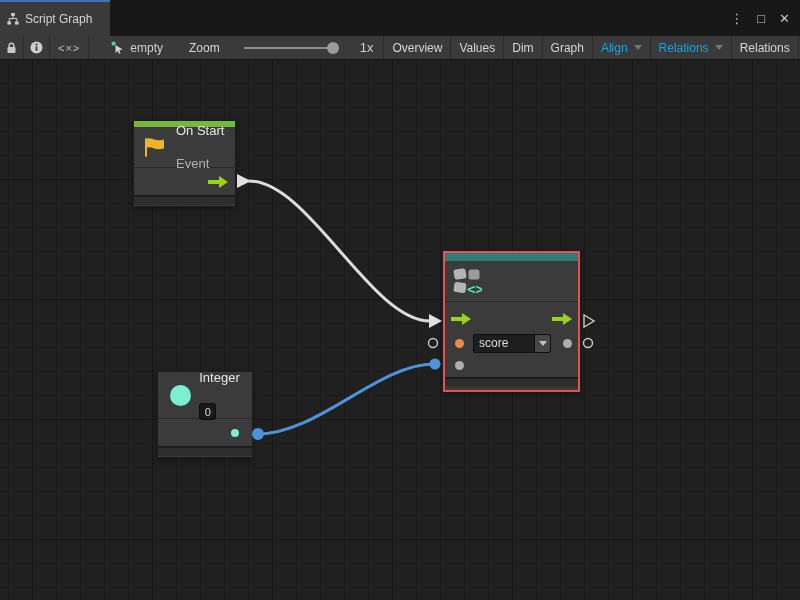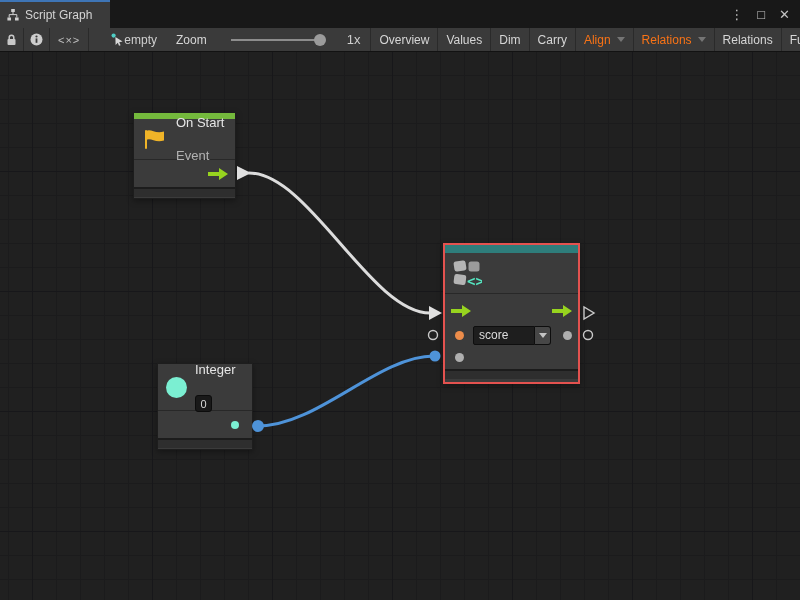--- a/index.html
+++ b/index.html
@@ -1,41 +1,41 @@
 <!DOCTYPE html>
 <html><head>
 <meta charset="utf-8">
 <style>
   html,body{margin:0;padding:0;background:#202020;width:800px;height:600px;overflow:hidden;
     font-family:"Liberation Sans",sans-serif;-webkit-font-smoothing:antialiased;}
   .window{width:800px;height:600px;position:relative;}
 
   
-  .titlebar{height:28px;background:#181818;display:flex;align-items:stretch;}
+  .titlebar{height:36px;background:#181818;display:flex;align-items:stretch;}
   .tab{width:110px;box-sizing:border-box;background:#3a3a3a;border-top:2px solid #3E75B6;
     display:flex;align-items:center;gap:6px;padding-left:7px;color:#d4d4d4;font-size:12px;}
   .win-controls{margin-left:auto;display:flex;align-items:center;gap:14px;padding-right:10px;
     color:#c4c4c4;font-size:13px;line-height:1;}
   .win-controls span{cursor:default;}
 
   
   .toolbar{height:24px;box-sizing:border-box;background:#3a3a3a;border-bottom:1px solid #121212;
     display:flex;align-items:stretch;font-size:12px;color:#d6d6d6;}
   .tbtn{display:flex;align-items:center;justify-content:center;padding:0 8px;
     border-right:1px solid #2a2a2a;white-space:nowrap;}
   .tbtn.icon-only{padding:0 6px;}
   .tbtn.wide{width:58px;color:#c0c0c0;font-size:11px;letter-spacing:1px;}
   .rgroup{margin-left:auto;display:flex;align-items:stretch;}
   .rgroup .tbtn{border-right:none;border-left:1px solid #2a2a2a;}
-  .tbtn.disabled{color:#f97316;}
+  .tbtn.disabled{color:#0ea5e9;}
   .caret{width:0;height:0;border-left:4px solid transparent;border-right:4px solid transparent;
     border-top:5px solid #aaa;display:inline-block;margin-left:6px;}
   .tbtn.disabled .caret{border-top-color:#757575;}
-  .breadcrumb{display:flex;align-items:center;margin-left:16px;padding:8px 6px;color:#cfcfcf;}
-  .zoomgrp{display:flex;align-items:center;gap:24px;margin-left:13px;padding-right:10px;text-align:right;}
+  .breadcrumb{display:flex;align-items:center;gap:6px;margin-left:16px;padding:8px 6px;color:#cfcfcf;}
+  .zoomgrp{display:flex;align-items:center;gap:24px;margin-left:20px;padding-right:10px;text-align:right;}
   .track{width:92px;height:2px;background:#8d8d8d;position:relative;}
   .handle{position:absolute;right:-3px;top:-5px;width:12px;height:12px;border-radius:50%;background:#9b9b9b;}
   .zoomval{font-size:13px;color:#cfcfcf;}
 
   
   .canvas{position:relative;width:800px;height:556px;background-color:#202020;
     background-image:
       linear-gradient(#17171a 1px, transparent 1px),
       linear-gradient(90deg, #17171a 1px, transparent 1px),
       linear-gradient(#1b1b1c 1px, transparent 1px),
@@ -55,21 +55,21 @@
   .node-footer{height:8px;background:#2e2e2e;border-top:2px solid #1c1c1c;}
 
   
   .node-onstart{left:133px;top:60px;width:103px;height:87px;}
   .node-onstart .node-accent{height:6px;background:#74B93C;}
   .node-onstart .node-header{height:40px;}
   .node-onstart .node-body{height:28px;display:flex;align-items:center;justify-content:flex-end;padding-right:7px;}
 
   
   .node-integer{left:157px;top:311px;width:96px;height:87px;}
-  .node-integer .node-header{height:46px;}
+  .node-integer .node-header{height:46px;justify-content:center;}
   .teal-circle{width:21px;height:21px;border-radius:50%;background:#7BEFD2;flex:0 0 auto;}
   .valuebox{width:15px;height:15px;background:#191919;border:1px solid #0c0c0c;border-radius:3px;
     color:#d8d8d8;font-size:11px;display:flex;align-items:center;justify-content:center;}
   .node-integer .node-body{height:28px;display:flex;align-items:center;justify-content:flex-end;padding-right:13px;}
   .mini-dot{width:8px;height:8px;border-radius:50%;background:#7BEFD2;}
 
   
   .node-setvar{left:443px;top:191px;width:137px;height:141px;border:2px solid #E3524F;background:#3b3b3b;}
   .node-setvar .node-accent{height:8px;background:#2E7D7B;}
   .node-setvar .node-header{height:40px;gap:7px;}
@@ -144,21 +144,21 @@
       <div class="track">
         <div class="handle"></div>
       </div>
       <span class="zoomval">1x</span>
     </div>
 
     <div class="rgroup">
       <div class="tbtn">Overview</div>
       <div class="tbtn">Values</div>
       <div class="tbtn">Dim</div>
-      <div class="tbtn">Carry</div>
+      <div class="tbtn">Graph</div>
       <div class="tbtn disabled">
         <span>Align</span>
         <span class="caret"></span>
       </div>
       <div class="tbtn disabled">
         <span>Relations</span>
         <span class="caret"></span>
       </div>
       <div class="tbtn">Relations</div>
       <div class="tbtn">Full Screen</div>

